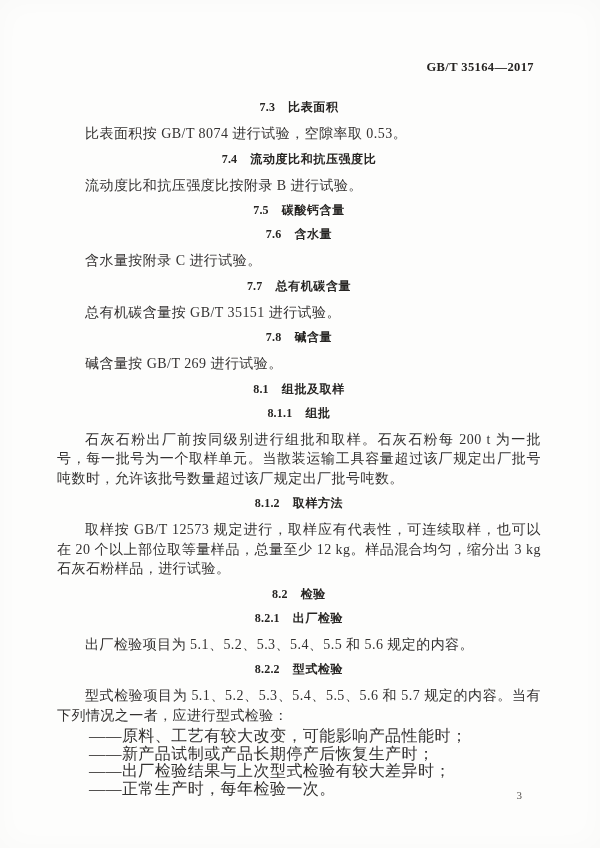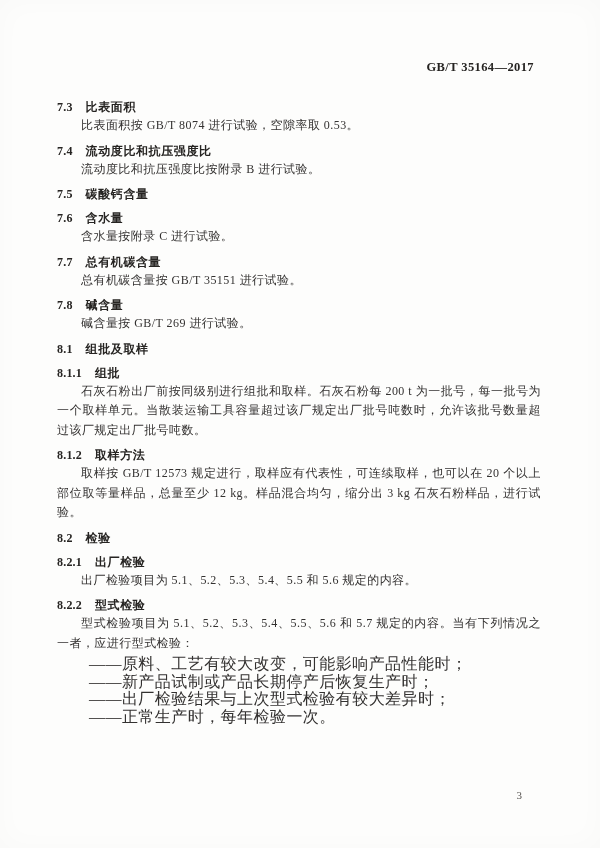--- a/index.html
+++ b/index.html
@@ -33,26 +33,26 @@
     width: 484px;
   }
   .b-head {
     font-weight: bold;
     font-size: 12px;
     line-height: 18px;
     letter-spacing: 0.6px;
     color: #262422;
   }
   .b-head .c-num { margin-right: 13px; letter-spacing: 0.2px; }
-  .b-clause, .b-subclause { margin-top: 6px; }
+  .b-clause, .b-subclause { margin-top: 6px; text-align: center; }
   .b-chapter { margin-top: 13px; margin-bottom: 10px; }
   .b-head:first-child { margin-top: 2px; }
   .b-para {
-    margin: 0 0 0 0;
-    font-size: 12px;
+    margin: 8px 0 0 0;
+    font-size: 14px;
     line-height: 19.5px;
     letter-spacing: 0.45px;
     text-indent: 2em;
     text-align: justify;
     color: #333130;
   }
   .b-dash {
     margin: 0;
     font-size: 16px;
     line-height: 17.5px;

